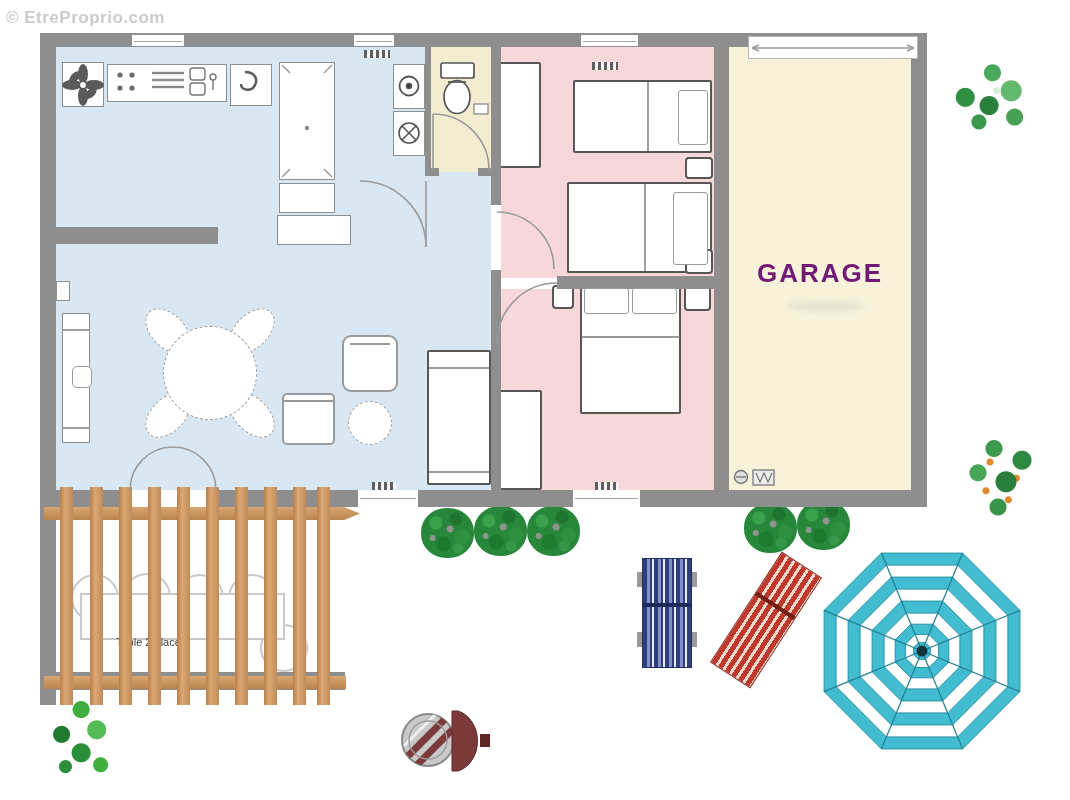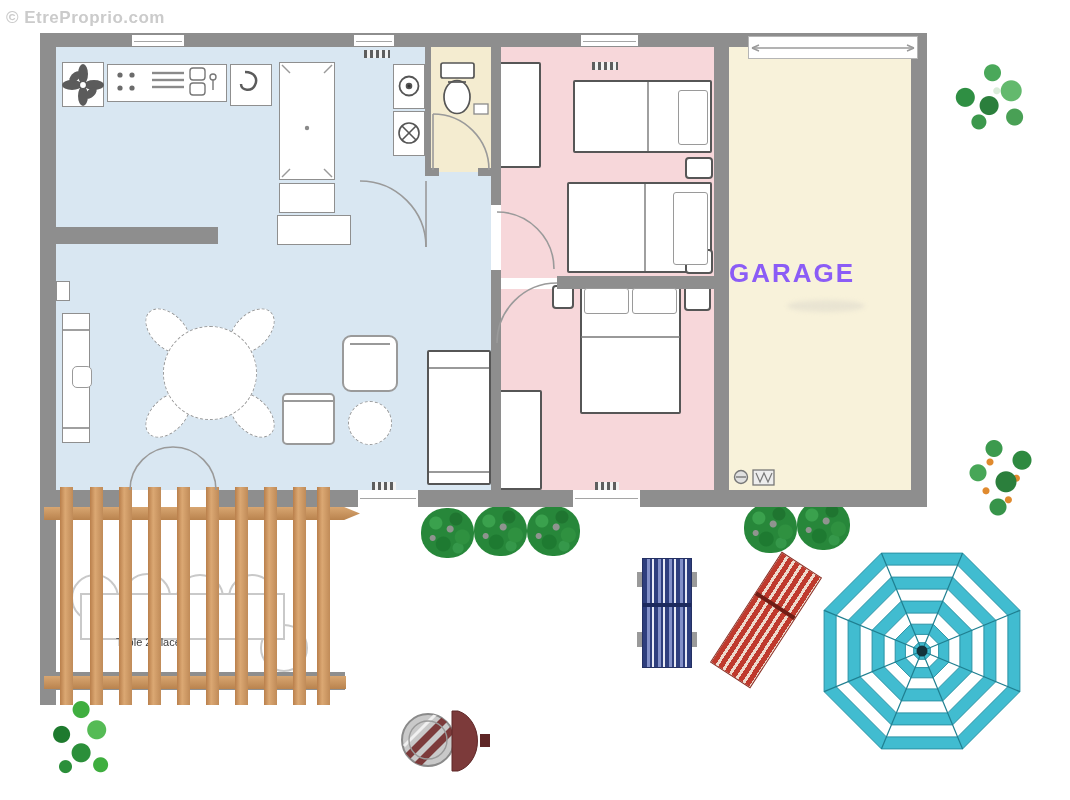--- a/index.html
+++ b/index.html
@@ -42,22 +42,22 @@
   .lounger-blue .bar{position:absolute;left:0;right:0;top:44px;height:4px;background:#1d2a5e;}
   .tab{position:absolute;width:5px;height:15px;background:#9a9a9a;}
   .lounger-red{position:absolute;left:742px;top:554px;width:48px;height:132px;
     transform:rotate(33deg);
     background:repeating-linear-gradient(90deg,#bf3a2d 0 5px,#eedacd 5px 8px);
     border:1px solid #8a2f24;box-sizing:border-box;}
   .lounger-red .bar{position:absolute;left:0;right:0;top:46px;height:4px;background:#701e16;}
   
   .watermark{position:absolute;left:6px;top:8px;font-size:17px;font-weight:bold;color:#cbcbcb;
     letter-spacing:.5px;text-shadow:0 1px 0 #ffffff;}
-  .garage-label{position:absolute;left:729px;top:258px;width:182px;text-align:left;
-    font-size:26px;font-weight:600;letter-spacing:2px;color:#8b5cf6;}
+  .garage-label{position:absolute;left:729px;top:258px;width:182px;text-align:center;
+    font-size:26px;font-weight:600;letter-spacing:2px;color:#701a75;}
   .smudge{position:absolute;left:787px;top:300px;width:78px;height:12px;background:#e9e4d2;
     border-radius:50%;filter:blur(2px);}
   .ptext{position:absolute;left:116px;top:636px;font-size:11px;color:#3c3c3c;z-index:3;}
   svg.overlay{position:absolute;left:0;top:0;z-index:6;pointer-events:none;}
   .z1{z-index:1}.z2{z-index:2}.z3{z-index:3}.z4{z-index:4}.z5{z-index:5}.z7{z-index:7}
 </style>
 </head>
 <body>
 
 <div id="stage">

